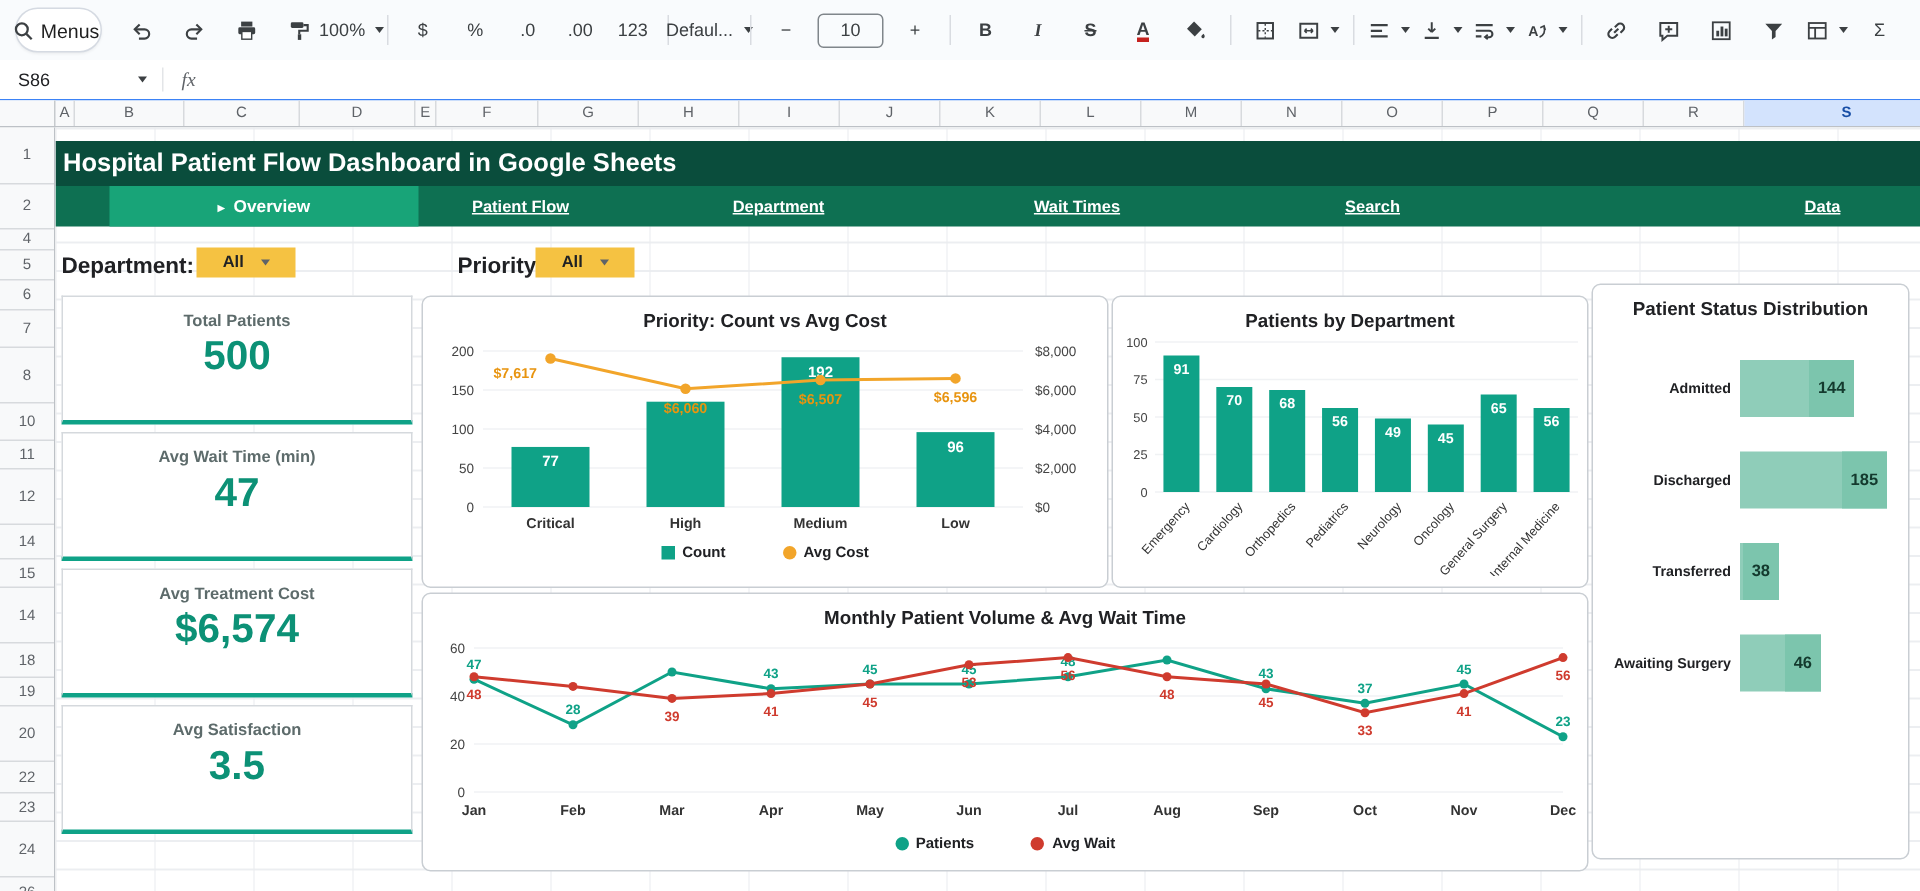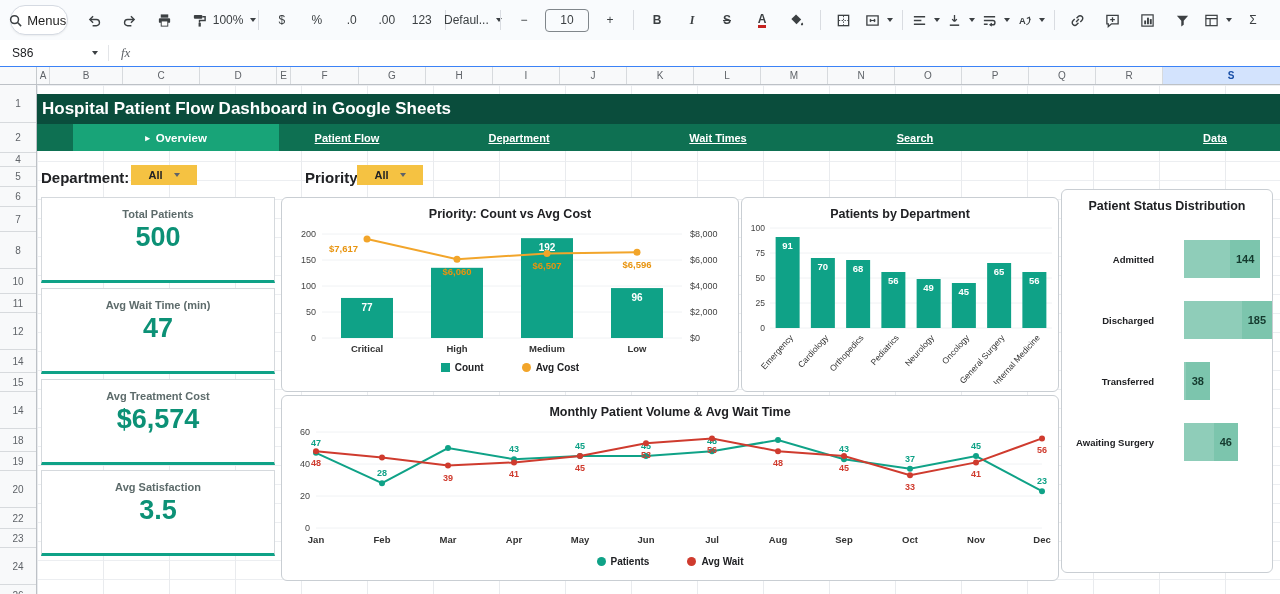--- a/index.html
+++ b/index.html
@@ -58,21 +58,21 @@
   .panel{position:absolute;background:#fff;border:1px solid #c9ced3;border-radius:6px;}
   .chart-title{text-align:center;font-weight:bold;font-size:12.5px;color:#202124;padding-top:9px;line-height:1.2;}
   .legend{display:flex;justify-content:center;gap:38px;align-items:center;font-size:10px;color:#202124;font-weight:bold;margin-top:-2px;}
   .legend-item{display:flex;align-items:center;gap:5px;}
   .sw{width:9px;height:9px;display:inline-block;}
   .sw.round{border-radius:50%;}
   svg text{font-family:"Liberation Sans",sans-serif;}
   .status-rows{margin-top:26px;display:flex;flex-direction:column;gap:23px;padding-left:4px;}
   .status-row{display:flex;align-items:center;height:38px;}
   .status-label{width:88px;flex:0 0 auto;text-align:right;font-size:9.5px;font-weight:bold;color:#202124;padding-right:6px;}
-  .status-bar{height:38px;background:var(--status_bar,#8fcdb9);display:flex;align-items:center;justify-content:flex-end;margin-left:24px;}
+  .status-bar{height:38px;background:var(--status_bar,#8fcdb9);display:flex;align-items:center;justify-content:flex-end;}
   .status-val{background:var(--status_chip,#7cc5ad);height:100%;display:flex;align-items:center;padding:0 6px;font-size:11px;font-weight:bold;color:#143a2e;}
 </style>
 </head>
 <body>
 
 <div class="app">
   <div class="toolbar" id="toolbar">
       <div class="tbtn pill">
         <span class="ticon">
           <svg viewBox="0 0 16 16">

